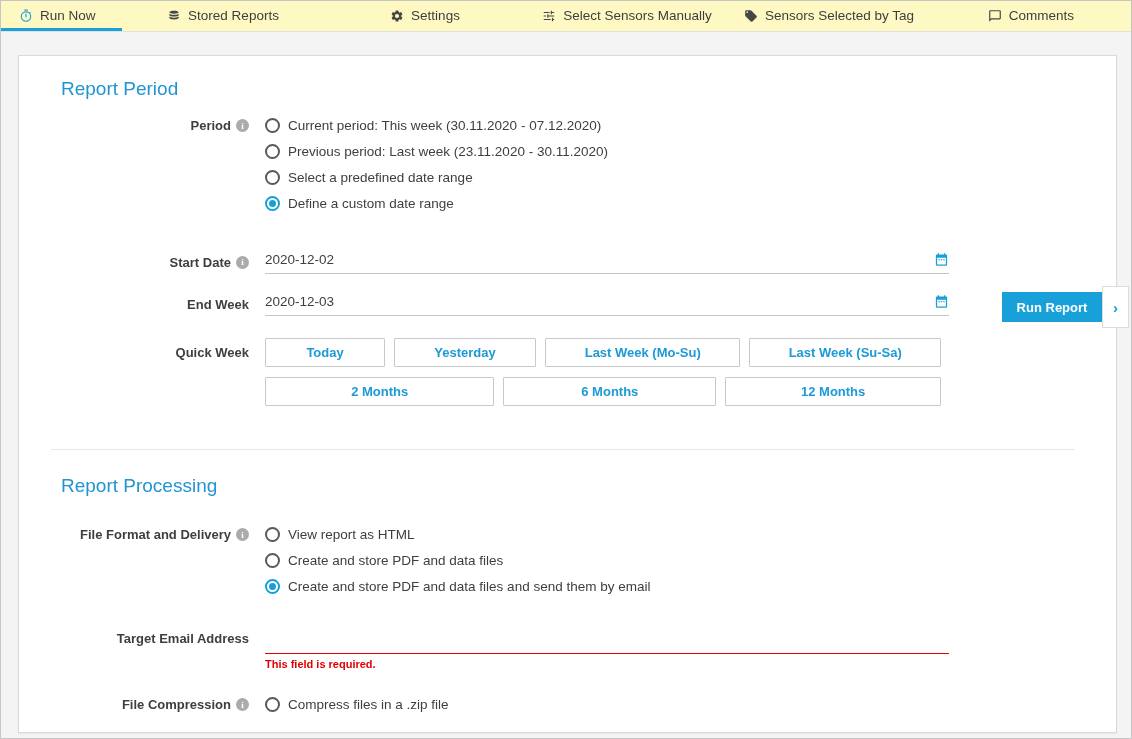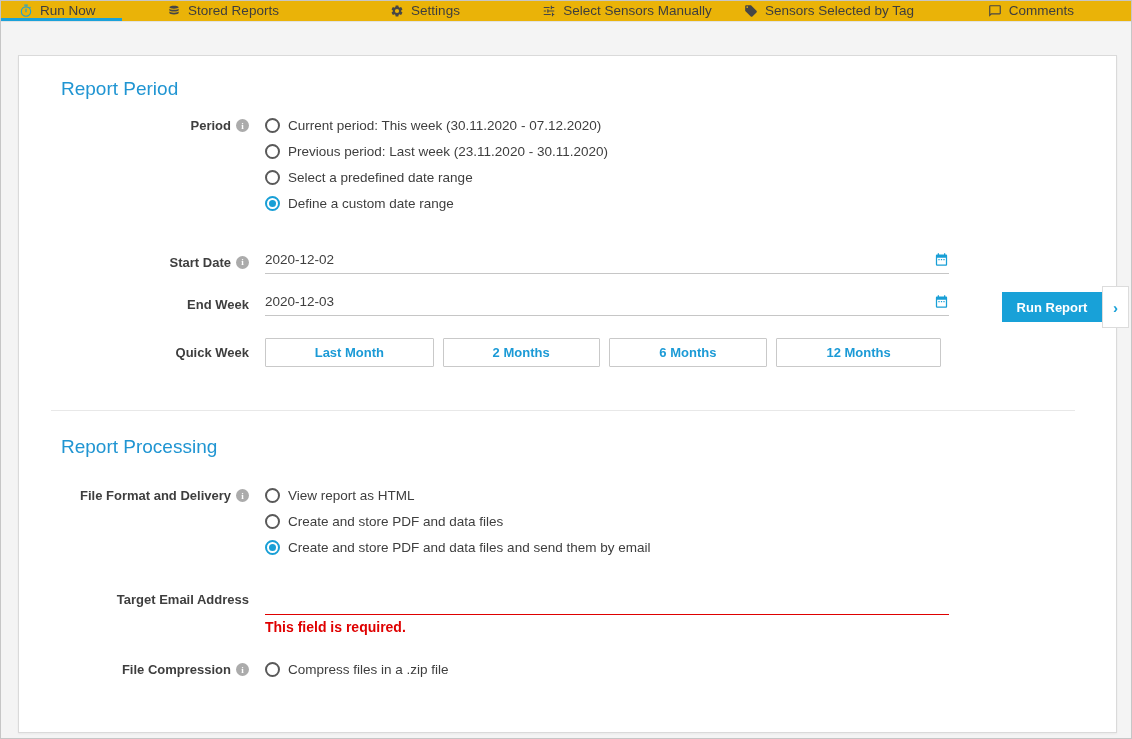--- a/index.html
+++ b/index.html
@@ -8,21 +8,21 @@
     font-family: "Liberation Sans", "DejaVu Sans", sans-serif;
     background:#f4f4f4;
     position:relative;
     overflow:hidden;
     color:#3e3e3e;
   }
   .viewport { position:absolute; inset:0; box-shadow: inset 0 0 0 1px #c6c6c6; pointer-events:none; z-index:50; }
 
   
   .tabbar {
-    height:22px; background:#eab308; border-bottom:1px solid #e2e2e2;
+    height:32px; background:#fef9c3; border-bottom:1px solid #e2e2e2;
     display:flex; align-items:stretch;
   }
   .tab {
     flex:1; display:flex; align-items:center; justify-content:center; gap:7px;
     font-size:13.5px; color:#3e3e3e; cursor:pointer; white-space:nowrap;
   }
   .tab:first-child { flex:0 0 122px; justify-content:flex-start; padding-left:19px; }
   .tab--active { box-shadow: inset 0 -3px 0 #1ba1d9; }
   .tabicon { width:14px; height:14px; display:inline-flex; color:#464646; }
   .tabicon svg { width:14px; height:14px; fill:currentColor; }
@@ -96,21 +96,21 @@
 
   .row-format { margin-top:24px; }
   .row-email { margin-top:31px; align-items:flex-end; }
   .row-email .flabel { padding-bottom:8px; }
   .email-wrap { border-bottom:1px solid #df0000; height:24px; }
   .email-input {
     width:100%; height:100%; border:none; outline:none; background:transparent;
     font:13.5px "Liberation Sans", sans-serif; color:#3e3e3e;
   }
   .row-error { margin-top:4px; }
-  .error-text { margin-left:16px; color:#df0000; font-weight:700; font-size:14px; }
+  .error-text { margin-left:16px; color:#df0000; font-weight:700; font-size:11px; }
   .row-compress { margin-top:21px; }
 
   
   .run-btn {
     position:absolute; left:1002px; top:292px; width:100px; height:30px;
     background:#18a1d8; border:none; color:#fff; font-weight:700; font-size:13px;
     font-family:inherit; cursor:pointer; z-index:20;
   }
   .side-tab {
     position:absolute; left:1102px; top:286px; width:27px; height:42px;
@@ -230,22 +230,27 @@
           </svg>
       </span>
     </div>
   </div>
 
   <div class="frow row-quick">
     <div class="flabel">
       <span>Quick Week</span>
     </div>
     <div class="qr-rows">
+      <div class="qr-row qr-row--1">
+        <button class="qr-btn">Today</button>
+        <button class="qr-btn">Yesterday</button>
+        <button class="qr-btn">Last Week (Mo-Su)</button>
+        <button class="qr-btn">Last Week (Su-Sa)</button>
+      </div>
       <div class="qr-row qr-row--2">
-        <button class="qr-btn">Last Month</button>
         <button class="qr-btn">2 Months</button>
         <button class="qr-btn">6 Months</button>
         <button class="qr-btn">12 Months</button>
       </div>
     </div>
   </div>
 
   <div class="divider"></div>
 
   <h2 class="section-head section-head--second">Report Processing</h2>

